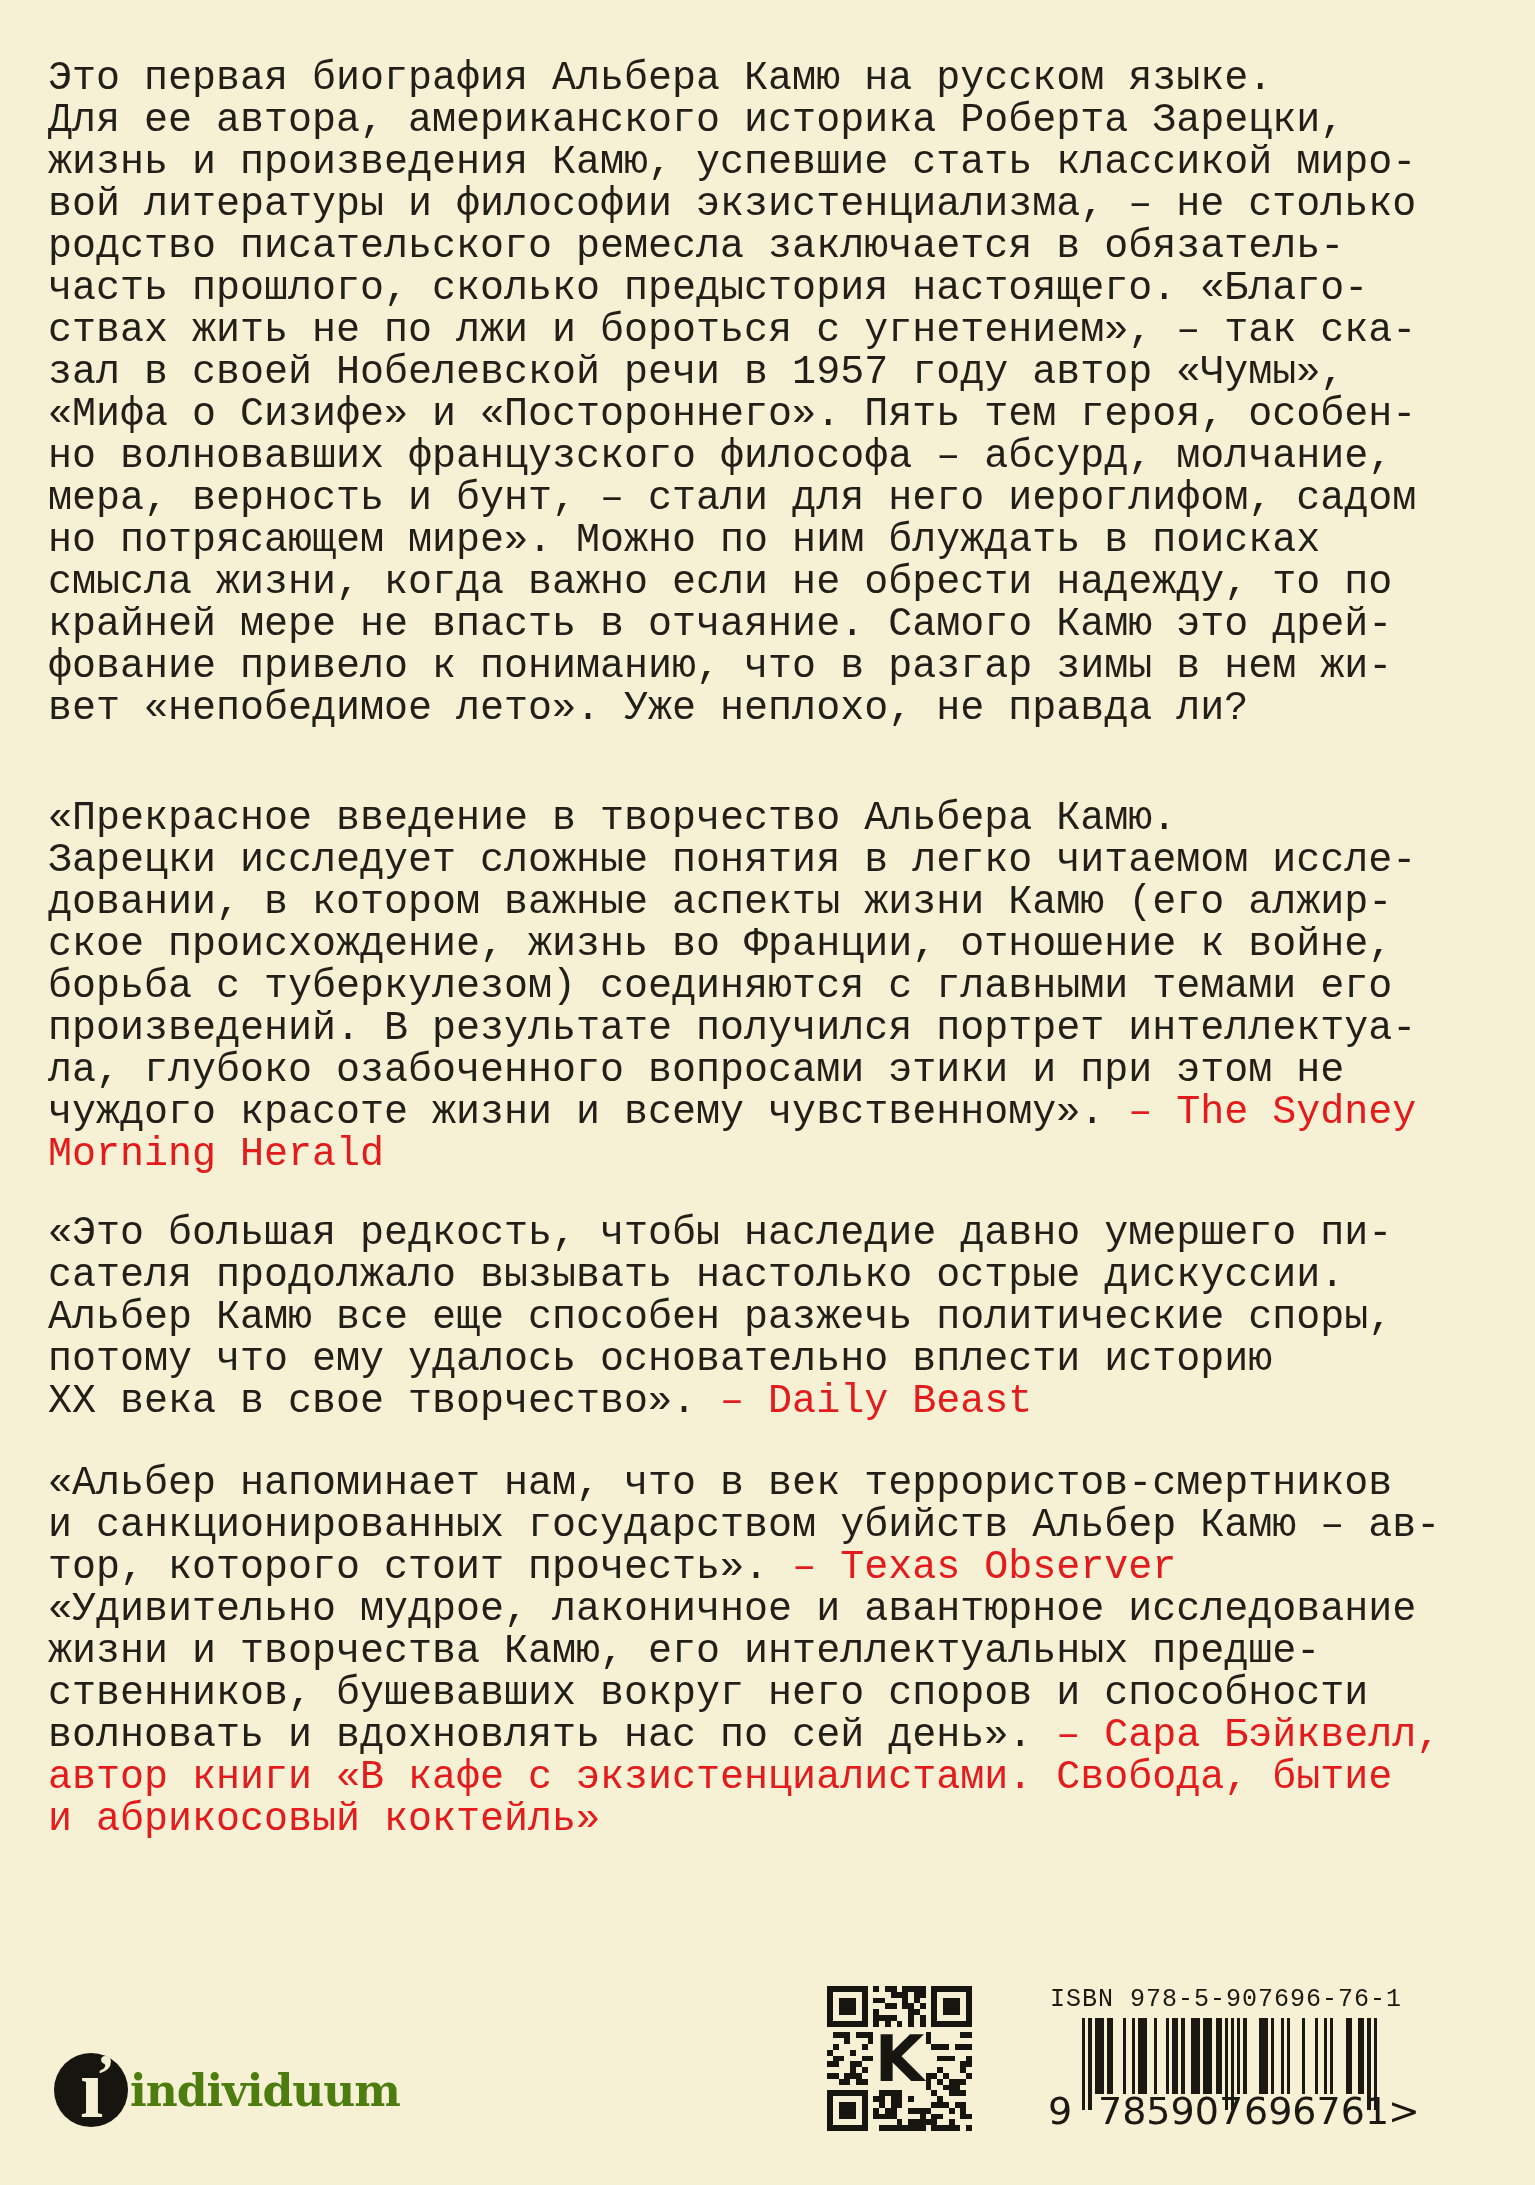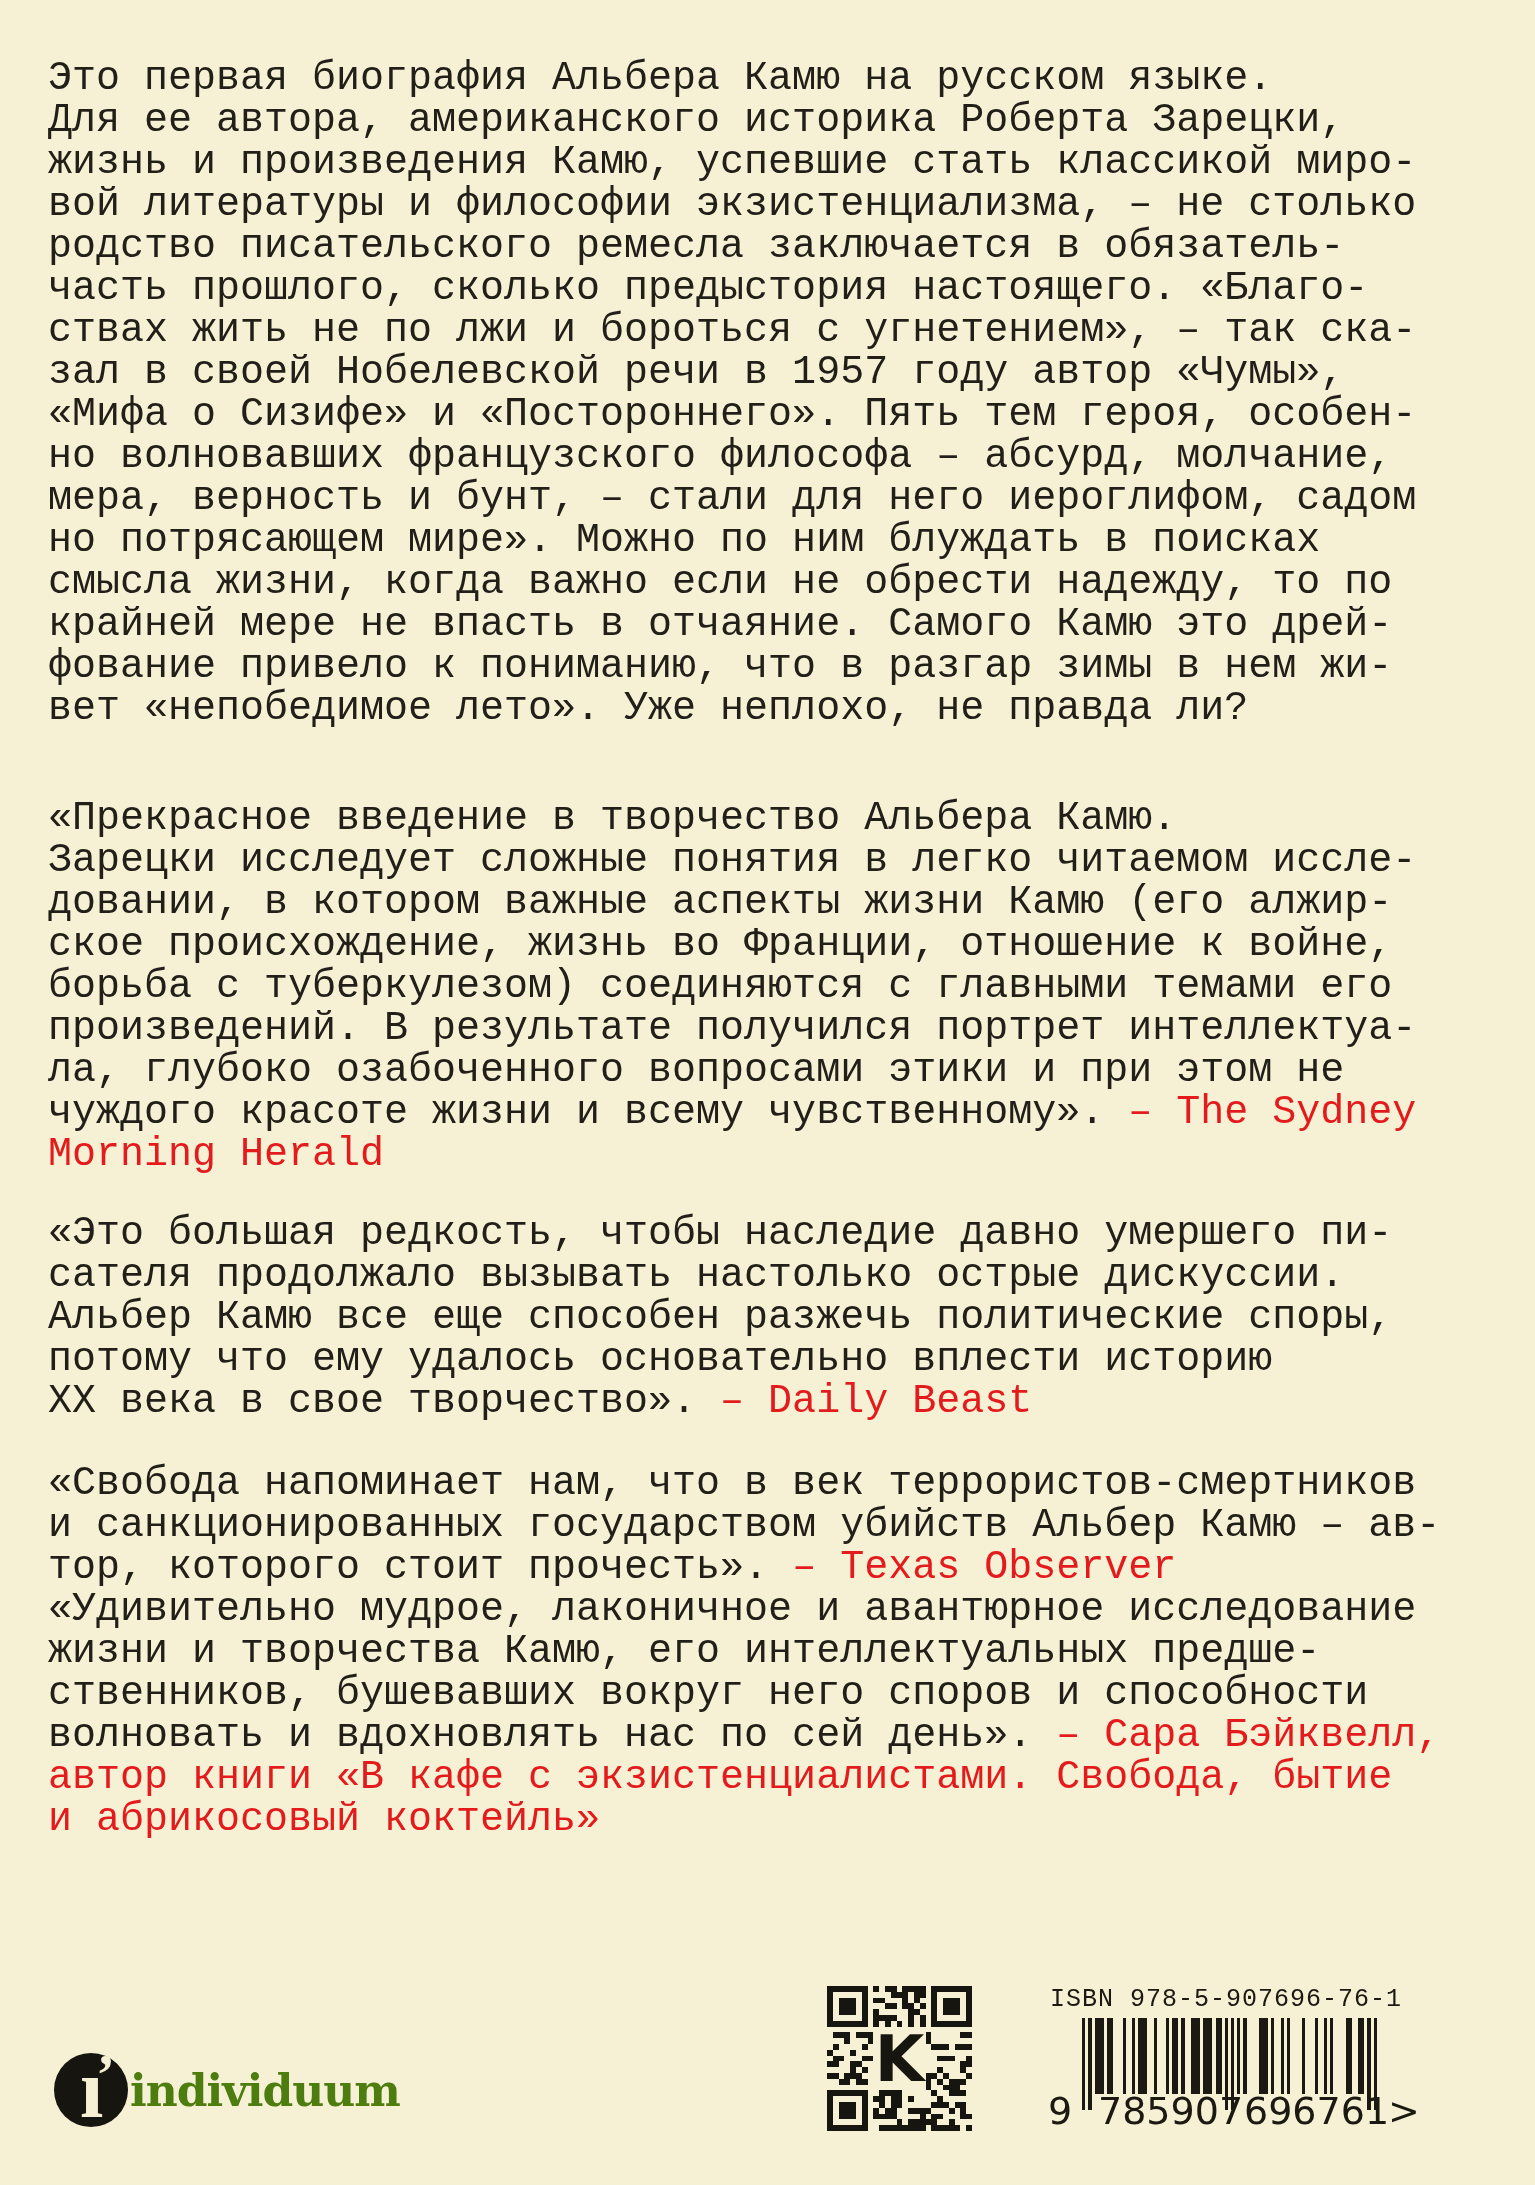--- a/index.html
+++ b/index.html
@@ -83,21 +83,21 @@
       <div class="line"><span class="red">Morning Herald</span></div>
     </div>
     <div class="para">
       <div class="line"><span>«Это большая редкость, чтобы наследие давно умершего пи-</span></div>
       <div class="line"><span>сателя продолжало вызывать настолько острые дискуссии.</span></div>
       <div class="line"><span>Альбер Камю все еще способен разжечь политические споры,</span></div>
       <div class="line"><span>потому что ему удалось основательно вплести историю</span></div>
       <div class="line"><span>XX века в свое творчество». </span><span class="red">– Daily Beast</span></div>
     </div>
     <div class="para">
-      <div class="line"><span>«Свобода напоминает нам, что в век террористов-смертников</span></div>
+      <div class="line"><span>«Альбер напоминает нам, что в век террористов-смертников</span></div>
       <div class="line"><span>и санкционированных государством убийств Альбер Камю – ав-</span></div>
       <div class="line"><span>тор, которого стоит прочесть». </span><span class="red">– Texas Observer</span></div>
     </div>
     <div class="para">
       <div class="line"><span>«Удивительно мудрое, лаконичное и авантюрное исследование</span></div>
       <div class="line"><span>жизни и творчества Камю, его интеллектуальных предше-</span></div>
       <div class="line"><span>ственников, бушевавших вокруг него споров и способности</span></div>
       <div class="line"><span>волновать и вдохновлять нас по сей день». </span><span class="red">– Сара Бэйквелл,</span></div>
       <div class="line"><span class="red">автор книги «В кафе с экзистенциалистами. Свобода, бытие</span></div>
       <div class="line"><span class="red">и абрикосовый коктейль»</span></div>

